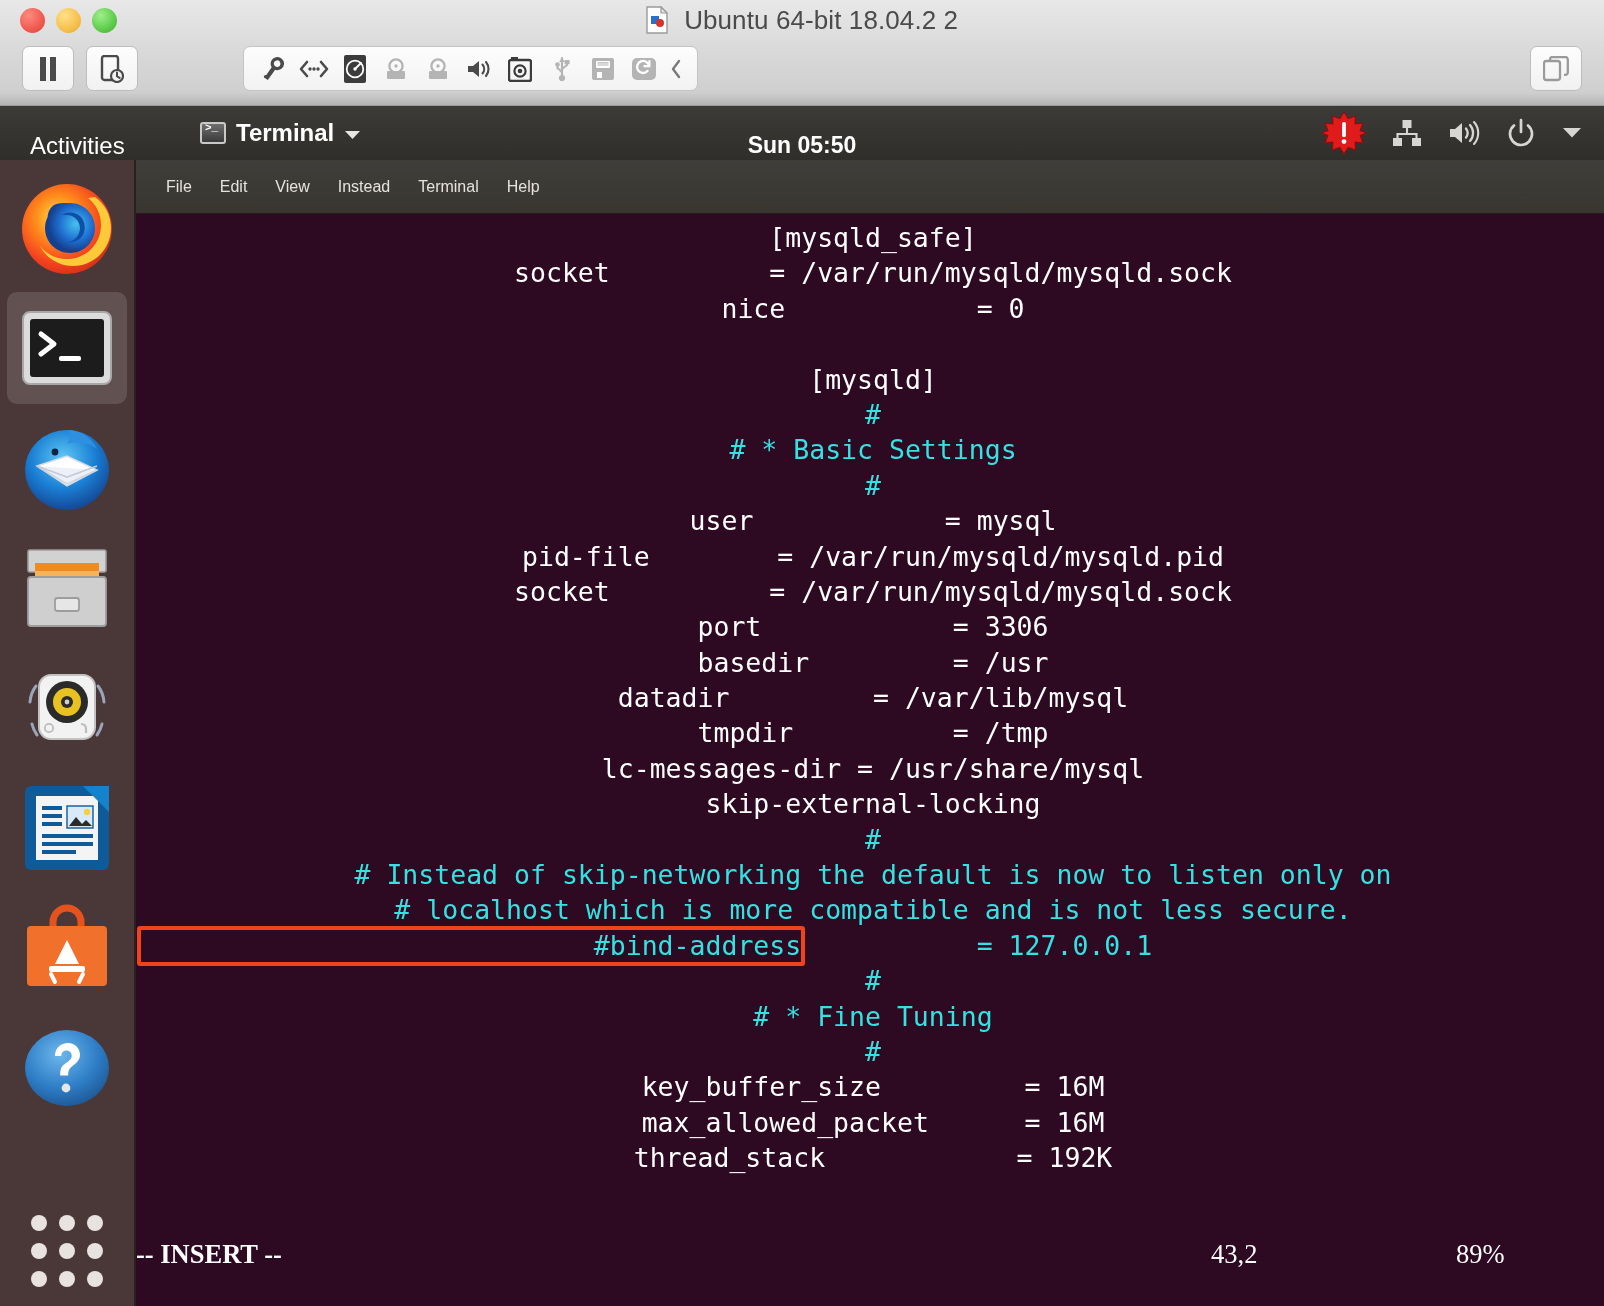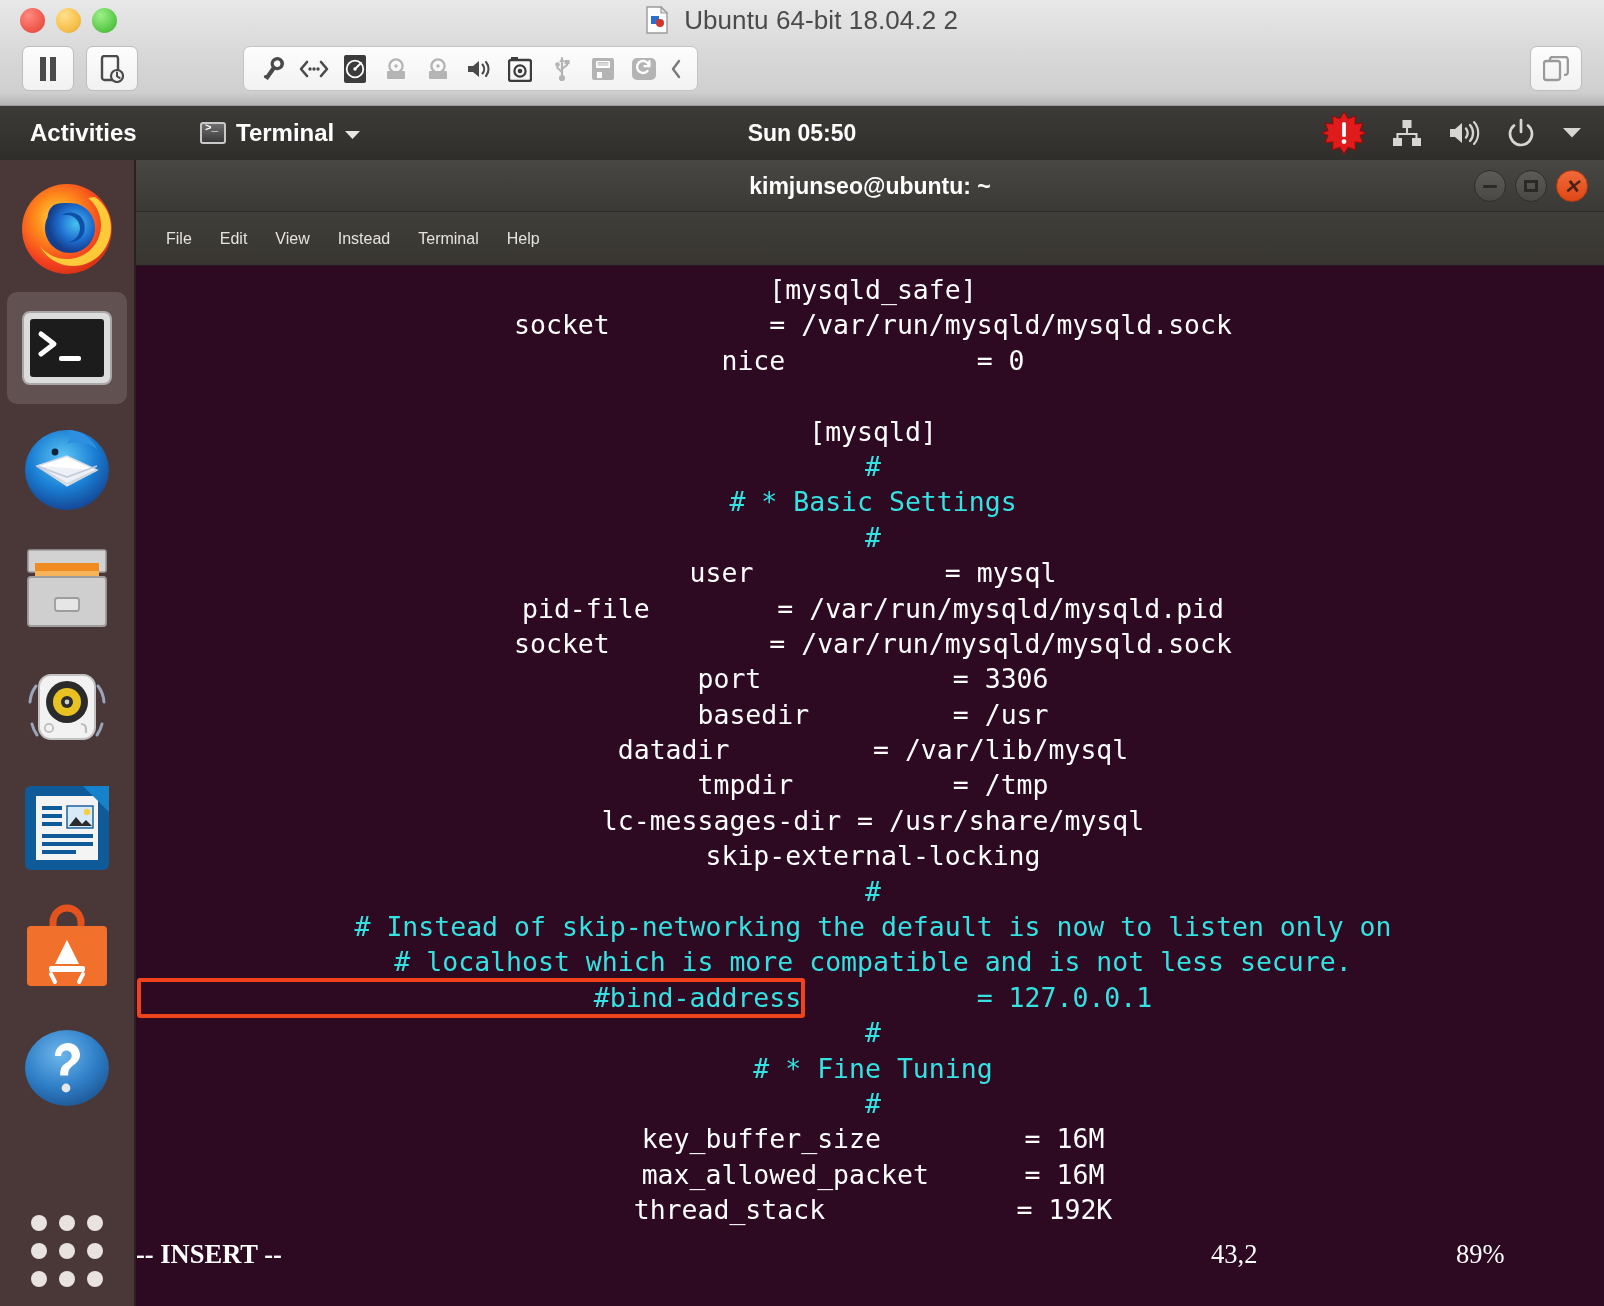--- a/index.html
+++ b/index.html
@@ -69,40 +69,40 @@
   }
 
   
   .gnome-panel {
     position: absolute; left: 0; top: 106px; width: 1604px; height: 54px;
     background: linear-gradient(to bottom,#3c3b37,#2f2e2b);
     color: #f2f1f0;
   }
   .gp-activities {
     position: absolute; left: 30px; top: 0; height: 54px;
-    display: flex; align-items: center;
-    font-size: 24px; font-weight: bold; color: #ffffff;
+    display: flex; align-items: flex-end;
+    font-size: 24px; font-weight: normal; color: #ffffff;
   }
   .gp-app {
     position: absolute; left: 200px; top: 0; height: 54px;
     display: flex; align-items: center; gap: 10px;
     font-size: 24px; font-weight: bold; color: #ffffff;
   }
   .gp-app .term-mini {
     width: 26px; height: 22px; border-radius: 3px;
     background: linear-gradient(to bottom,#6f6f6f,#3a3a3a);
     border: 2px solid #c9c9c9;
     position: relative;
   }
   .gp-app .term-mini::after {
     content: ">_"; position: absolute; left: 3px; top: -2px;
     font-family: "Liberation Mono", monospace; font-size: 11px; color: #fff;
   }
   .gp-clock {
-    position: absolute; left: 0; top: 0; width: 1604px; height: 54px;
+    position: absolute; left: 0; top: 12px; width: 1604px; height: 54px;
     display: flex; align-items: center; justify-content: center;
     font-size: 23px; font-weight: bold; color: #ffffff; pointer-events: none;
   }
   .gp-tray {
     position: absolute; right: 22px; top: 0; height: 54px;
     display: flex; align-items: center; gap: 26px;
   }
   .gp-tray .slot { display: flex; align-items: center; justify-content: center; }
 
   
@@ -524,34 +524,20 @@
           <span></span>
         <span></span>
           <span></span>
           <span></span>
       </span>
     </div>
   </div>
 
   <div class="term-win">
 
-    <div class="term-titlebar">
-      <div class="ttl">kimjunseo@ubuntu: ~</div>
-      <div class="win-controls">
-        <span class="wc">
-            <i class="dash"></i>
-          </span>
-        <span class="wc">
-            <i class="sq"></i>
-          </span>
-        <span class="wc close">
-            <i class="x">✕</i>
-          </span>
-      </div>
-    </div>
 
     <div class="term-menubar">
       <span class="menu-item">File</span>
       <span class="menu-item">Edit</span>
       <span class="menu-item">View</span>
       <span class="menu-item">Instead</span>
       <span class="menu-item">Terminal</span>
       <span class="menu-item">Help</span>
     </div>
 

